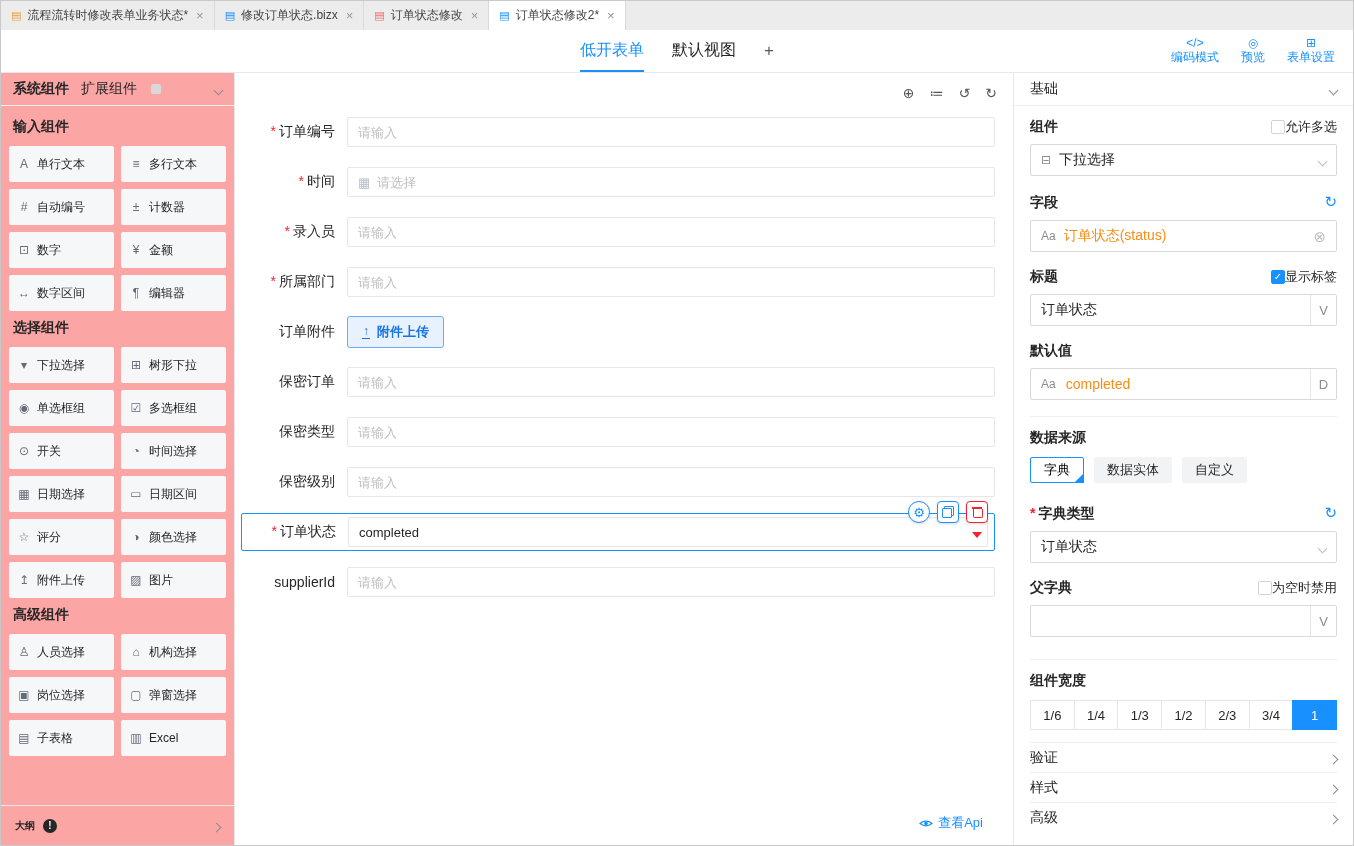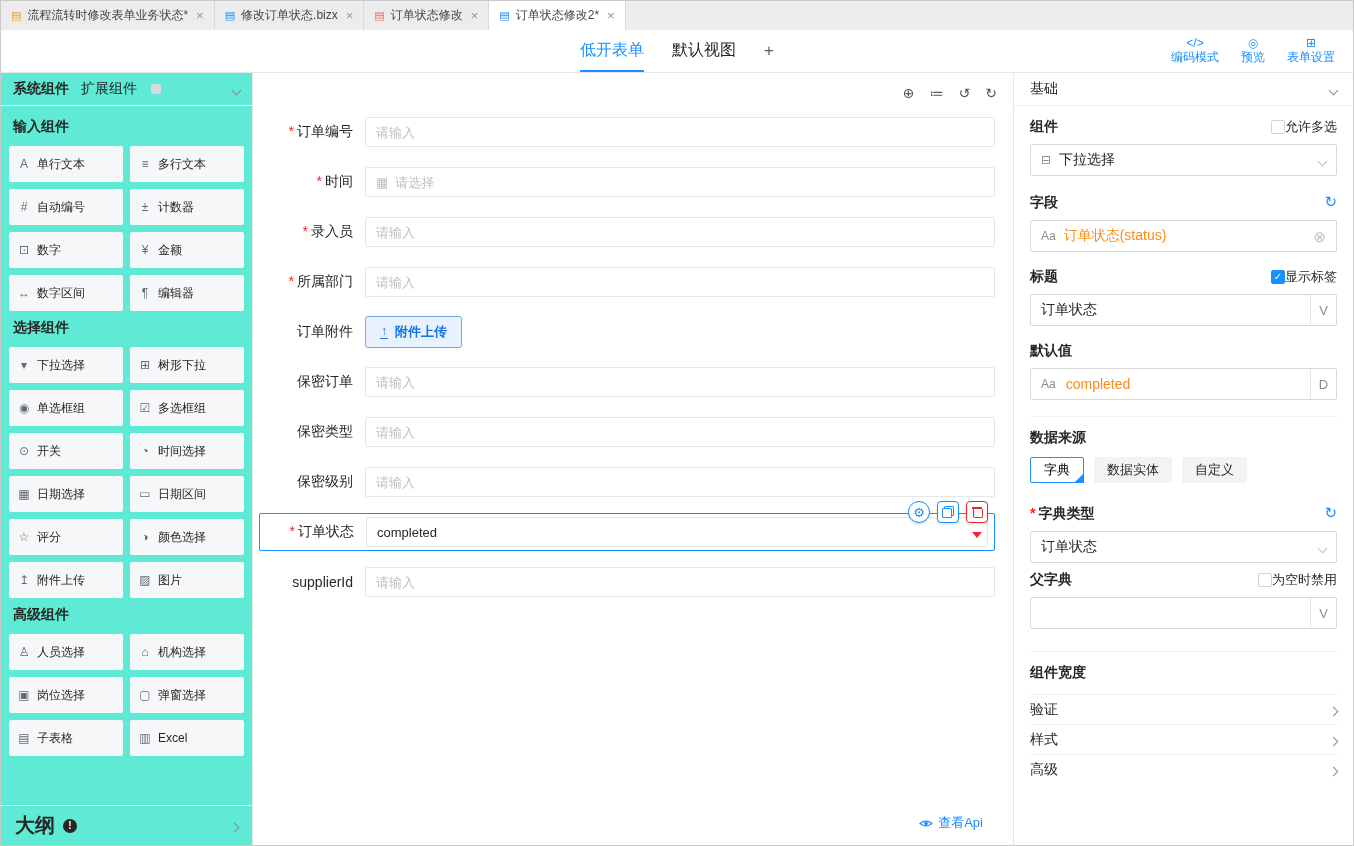--- a/index.html
+++ b/index.html
@@ -25,34 +25,34 @@
   .vtab{height:100%;display:flex;align-items:center;font-size:16px;color:#262626;border-bottom:2px solid transparent;cursor:pointer}
   .vtab.active{color:#1890ff;border-bottom-color:#1890ff}
   .vadd{font-size:17px;color:#595959;cursor:pointer}
   .tb-actions{margin-left:auto;display:flex;gap:22px;padding-right:18px}
   .tb-action{display:flex;flex-direction:column;align-items:center;gap:2px;color:#1890ff;font-size:12px;cursor:pointer;line-height:1.1}
   .aicon{font-size:12px;line-height:1}
 
   .main{flex:1;display:flex;min-height:0}
 
   
-  .palette{width:252px;border-right:1px solid #e8e8e8;display:flex;flex-direction:column;flex-shrink:0;background:#5eead4}
+  .palette{width:234px;border-right:1px solid #e8e8e8;display:flex;flex-direction:column;flex-shrink:0;background:#fca5a5}
   .palette-head{height:33px;border-bottom:1px solid #f0f0f0;display:flex;align-items:center;padding:0 12px;gap:12px;flex-shrink:0}
   .ptab{font-size:14px;color:#262626;cursor:pointer}
   .ptab.active{font-weight:700}
   .grip{width:10px;height:10px;background:#d9d9d9;border-radius:2px;margin-left:2px;cursor:pointer}
   .palette-head .chev-wrap{margin-left:auto}
   .palette-body{flex:1;padding:4px 8px;overflow:hidden}
   .psec-title{font-size:14px;font-weight:700;color:#262626;margin:8px 4px 10px}
   .pgrid{display:grid;grid-template-columns:1fr 1fr;gap:7px}
   .pitem{height:36px;background:#f6f7f9;border-radius:2px;display:flex;align-items:center;padding:0 8px;gap:6px;
          font-size:12px;color:#262626;cursor:grab;overflow:hidden;white-space:nowrap}
   .picon{color:#646b78;font-size:12px;width:14px;text-align:center;flex-shrink:0;line-height:1}
   .palette-foot{height:40px;border-top:1px solid #e8e8e8;display:flex;align-items:center;padding:0 14px;gap:8px;flex-shrink:0}
-  .pfoot-label{font-size:20px;font-weight:700}
+  .pfoot-label{font-size:10px;font-weight:700}
   .info-dot{width:14px;height:14px;border-radius:50%;background:#262626;color:#fff;font-size:10px;font-weight:700;
             display:inline-flex;align-items:center;justify-content:center;line-height:1}
   .palette-foot .chev-wrap{margin-left:auto}
 
   
   .chev{display:inline-block;width:7px;height:7px;border-right:1.4px solid #8c8c8c;border-bottom:1.4px solid #8c8c8c}
   .chev-down{transform:rotate(45deg);margin-top:-2px}
   .chev-right{transform:rotate(-45deg)}
 
   
@@ -131,21 +131,21 @@
   .r-field{margin-top:18px}
   .b-field{margin-top:8px}
   .r-title{margin-top:16px}
   .b-title{margin-top:8px}
   .r-default{margin-top:16px}
   .b-default{margin-top:8px}
   .d1{margin-top:16px}
   .r-ds{margin-top:12px}
   .r-dict{margin-top:22px}
   .b-dict{margin-top:8px}
-  .r-parent{margin-top:8px}
+  .r-parent{margin-top:16px}
   .b-parent{margin-top:8px}
   .d2{margin-top:22px}
   .r-width{margin-top:12px}
 </style>
 </head>
 <body>
 
 <div class="app">
 
   <div class="tabbar">
@@ -513,20 +513,29 @@
         <div class="igroup b-parent">
           <input type="text" value="" style="">
           <span class="addon">V</span>
         </div>
 
         <div class="pdivider d2"></div>
 
         <div class="prow r-width">
           <span class="plbl">组件宽度</span>
         </div>
+        <div class="width-group">
+          <span class="wcell">1/6</span>
+          <span class="wcell">1/4</span>
+          <span class="wcell">1/3</span>
+          <span class="wcell">1/2</span>
+          <span class="wcell">2/3</span>
+          <span class="wcell">3/4</span>
+          <span class="wcell active">1</span>
+        </div>
 
         <div class="psec-rows">
           <div class="psec-row">
             <span class="sec-lbl">验证</span>
             <span class="chev-wrap"><span class="chev chev-right"></span></span>
           </div>
           <div class="psec-row">
             <span class="sec-lbl">样式</span>
             <span class="chev-wrap"><span class="chev chev-right"></span></span>
           </div>

